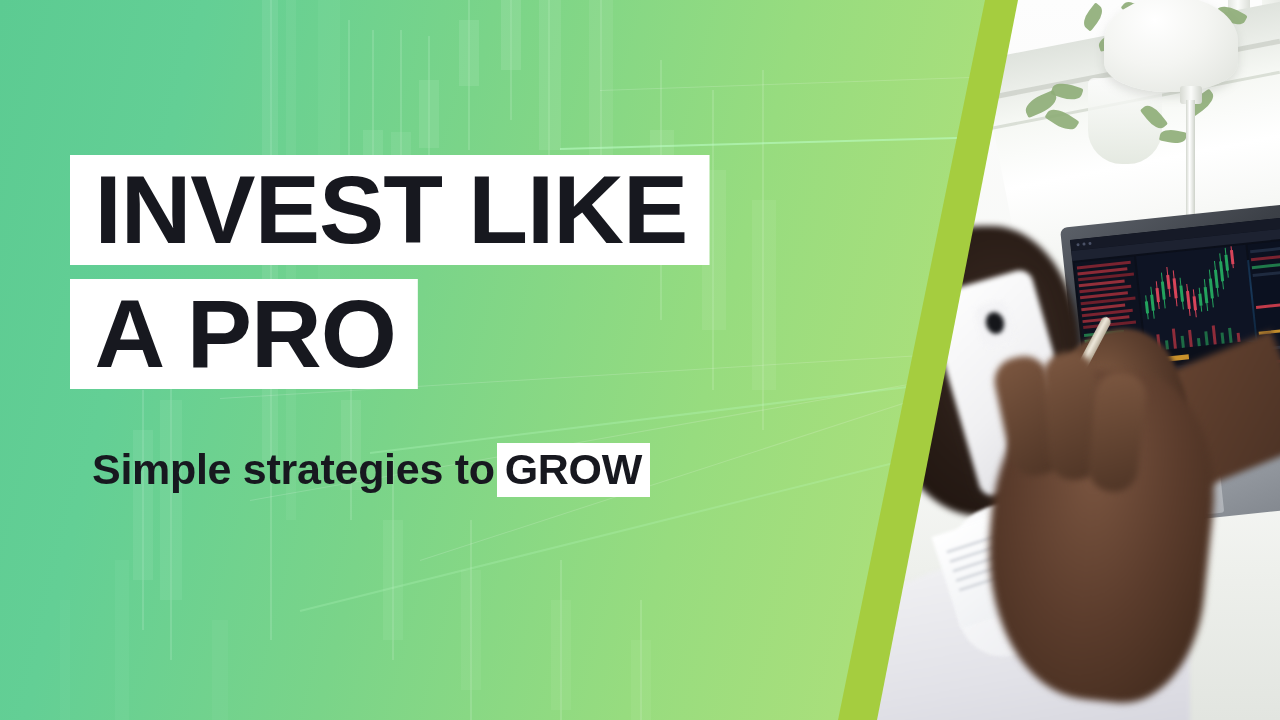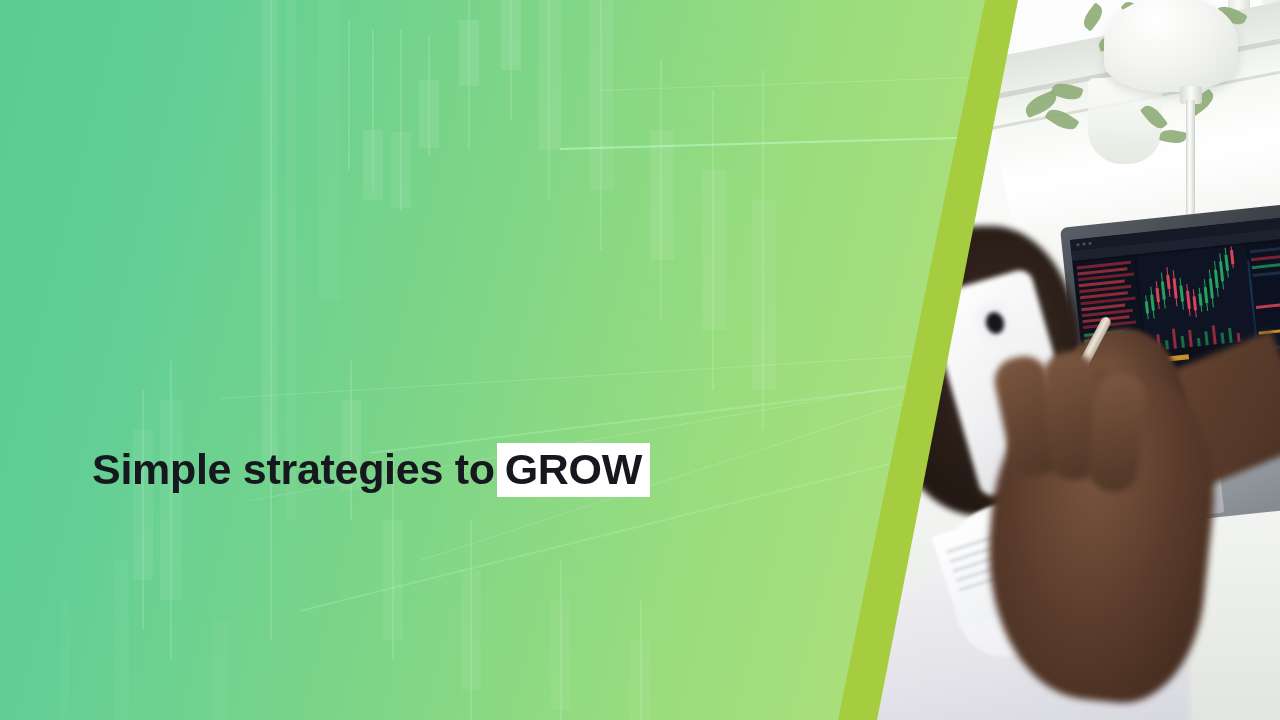--- a/index.html
+++ b/index.html
@@ -634,18 +634,26 @@
 
     <div class="bg-trend" style="left:560px;top:148px;width:740px;transform:rotate(-1.6deg);"></div>
     <div class="bg-trend" style="left:370px;top:452px;width:560px;transform:rotate(-7deg);opacity:.5;"></div>
     <div class="bg-trend" style="left:300px;top:610px;width:640px;transform:rotate(-14deg);opacity:.4;"></div>
     <div class="bg-grid" style="left:250px;top:500px;width:700px;transform:rotate(-10deg);"></div>
     <div class="bg-grid" style="left:220px;top:398px;width:720px;transform:rotate(-3.5deg);"></div>
     <div class="bg-grid" style="left:420px;top:560px;width:520px;transform:rotate(-18deg);"></div>
     <div class="bg-grid" style="left:600px;top:90px;width:400px;transform:rotate(-2deg);"></div>
   </div>
 
+  <div class="copy">
+    <div class="headline-row">
+      <span class="headline">INVEST LIKE</span>
+    </div>
+    <div class="headline-row">
+      <span class="headline">A PRO</span>
+    </div>
+  </div>
 
   <div class="sub">
     <span>Simple strategies to</span><span class="hl">GROW</span><br>
   </div>
 
 </div>
 
 </body></html>

